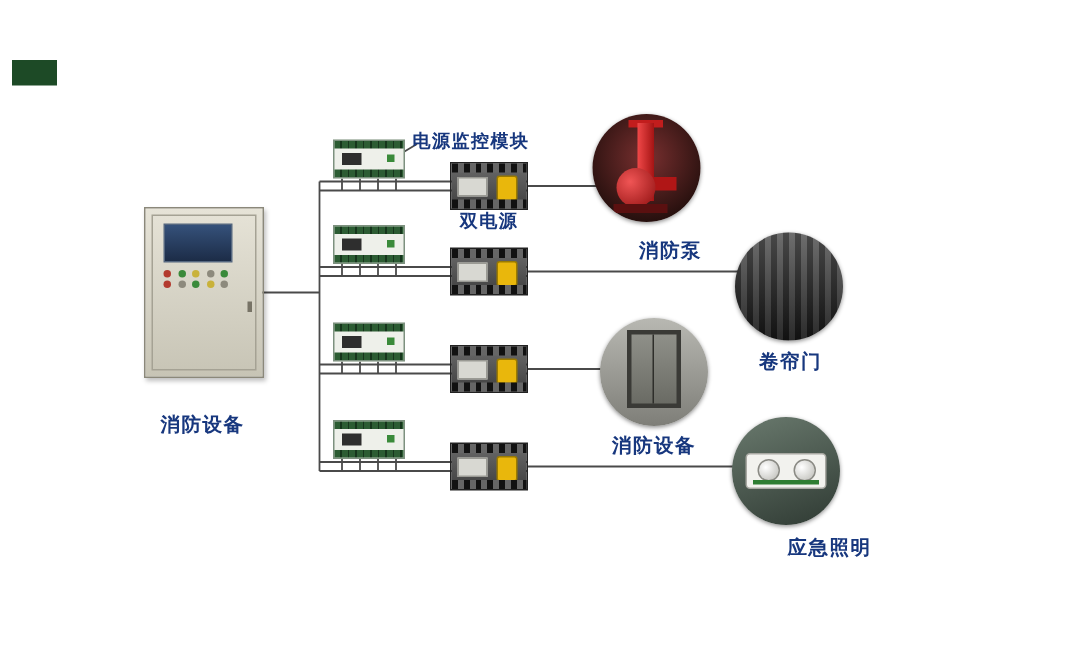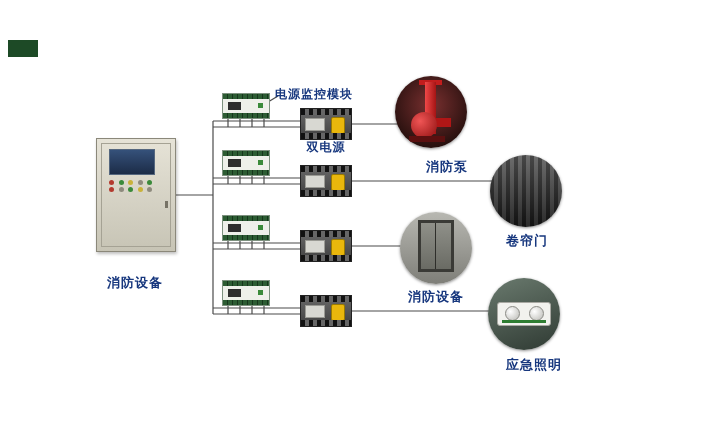--- a/index.html
+++ b/index.html
@@ -217,15 +217,15 @@
   </div>
   <div class="abs lbl dev-label" style="left:406px;top:288px;width:60px">消防设备</div>
 
   <div class="abs circle c-light" style="left:488px;top:278px">
     <div class="l-box">
       <div class="l-lamp l-lamp1"></div>
       <div class="l-lamp l-lamp2"></div>
       <div class="l-strip"></div>
     </div>
   </div>
-  <div class="abs lbl dev-label" style="left:504px;top:356px;width:60px">应急照明</div>
+  <div class="abs lbl dev-label" style="left:523px;top:356px;width:60px">应急照明</div>
 
 </div>
 
 </body></html>

